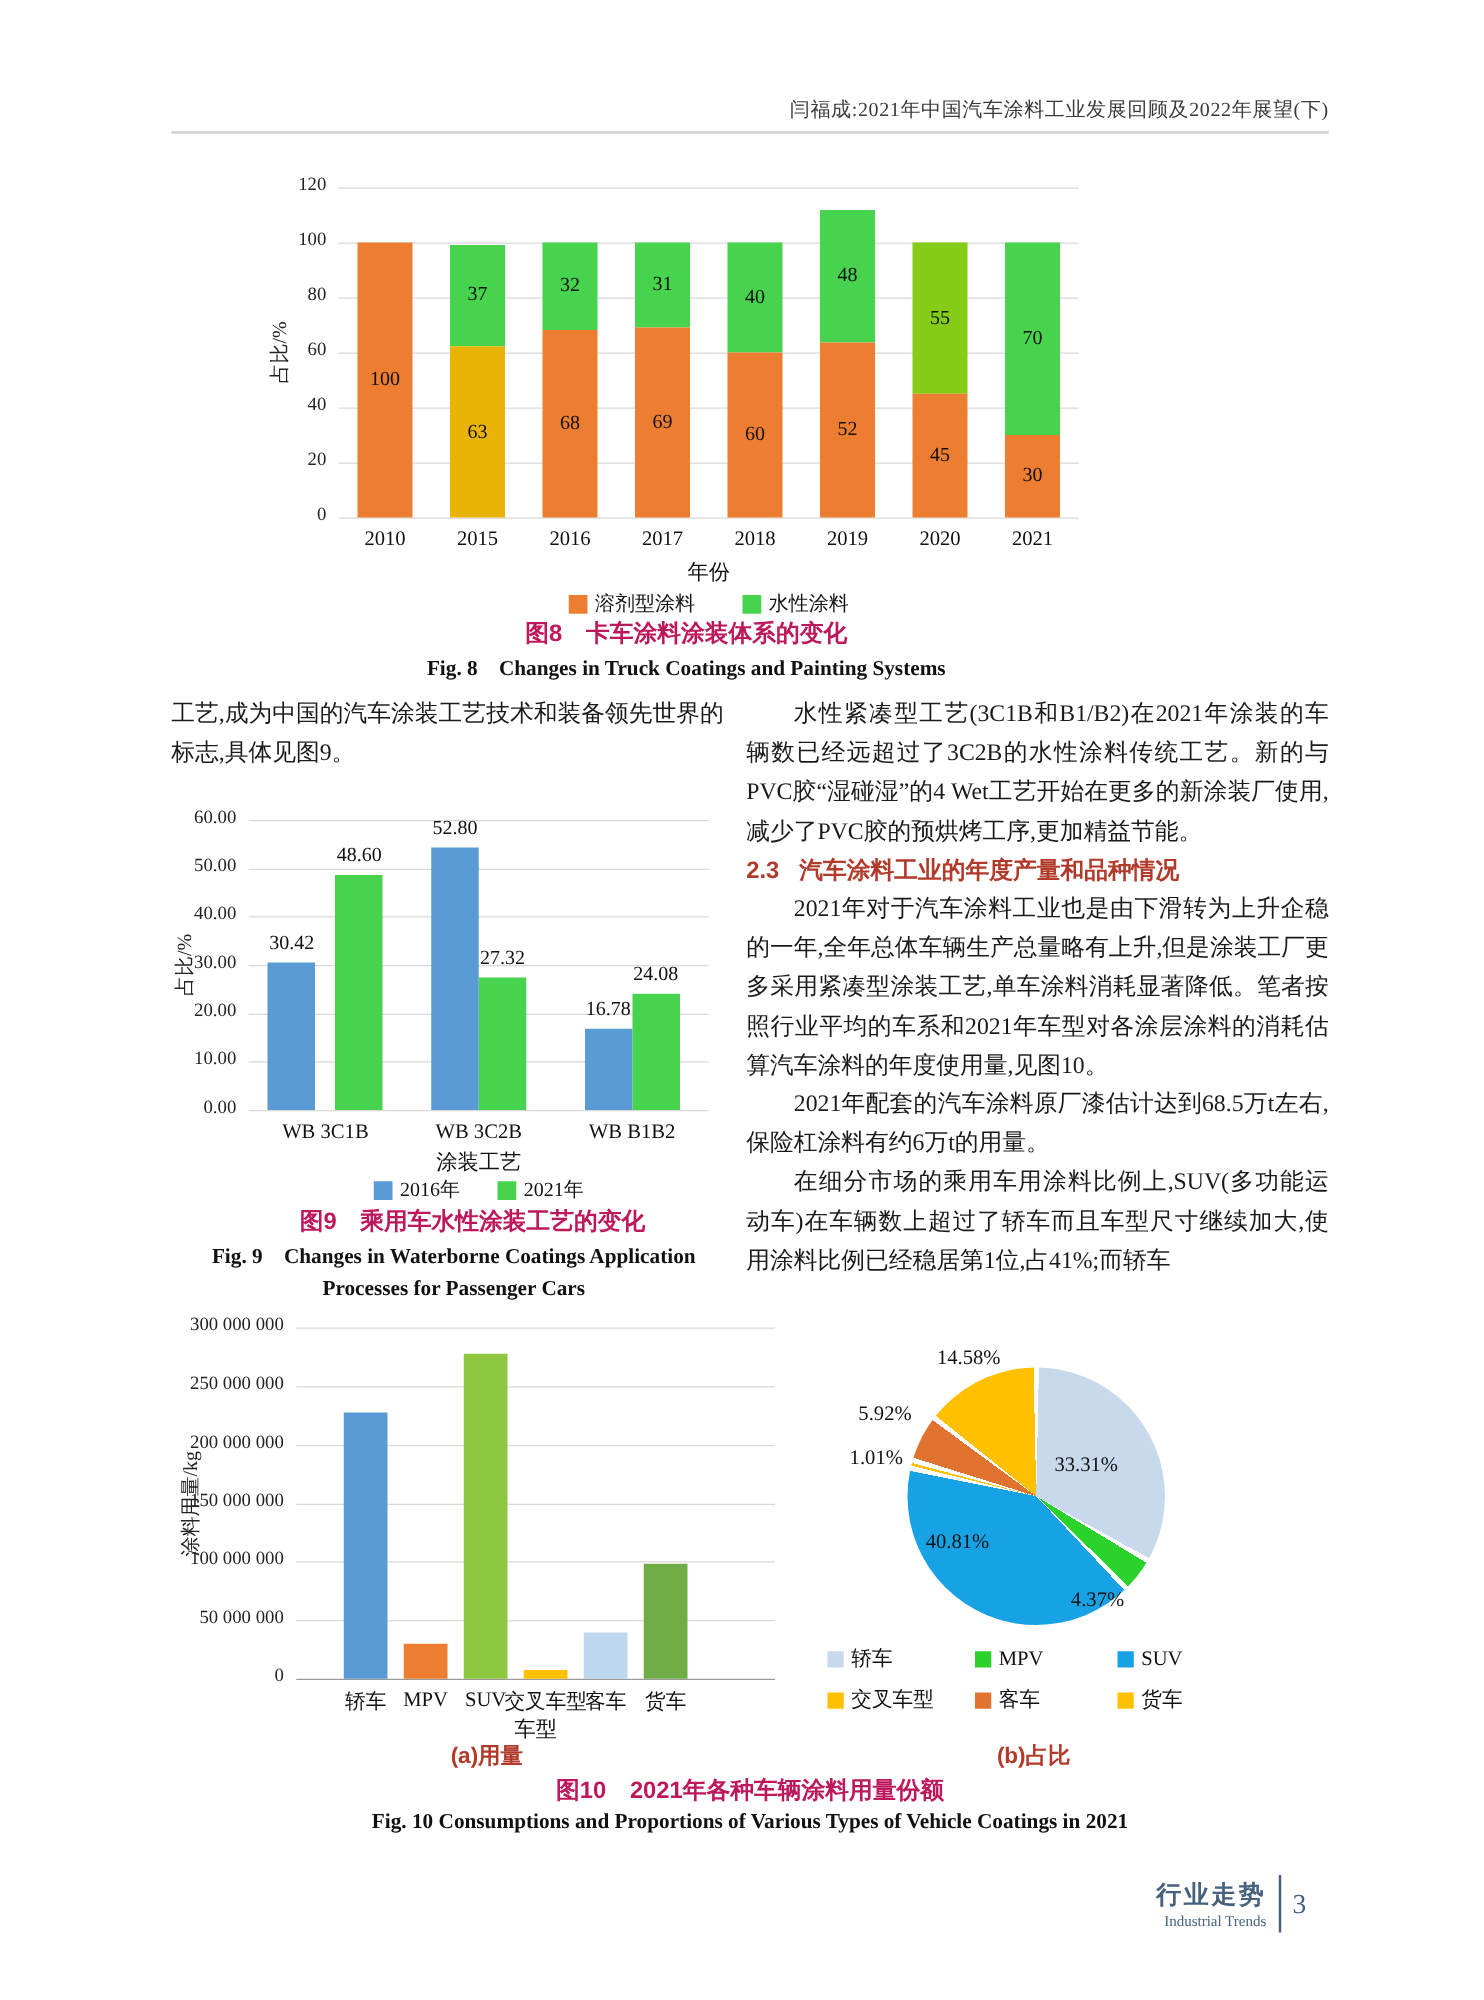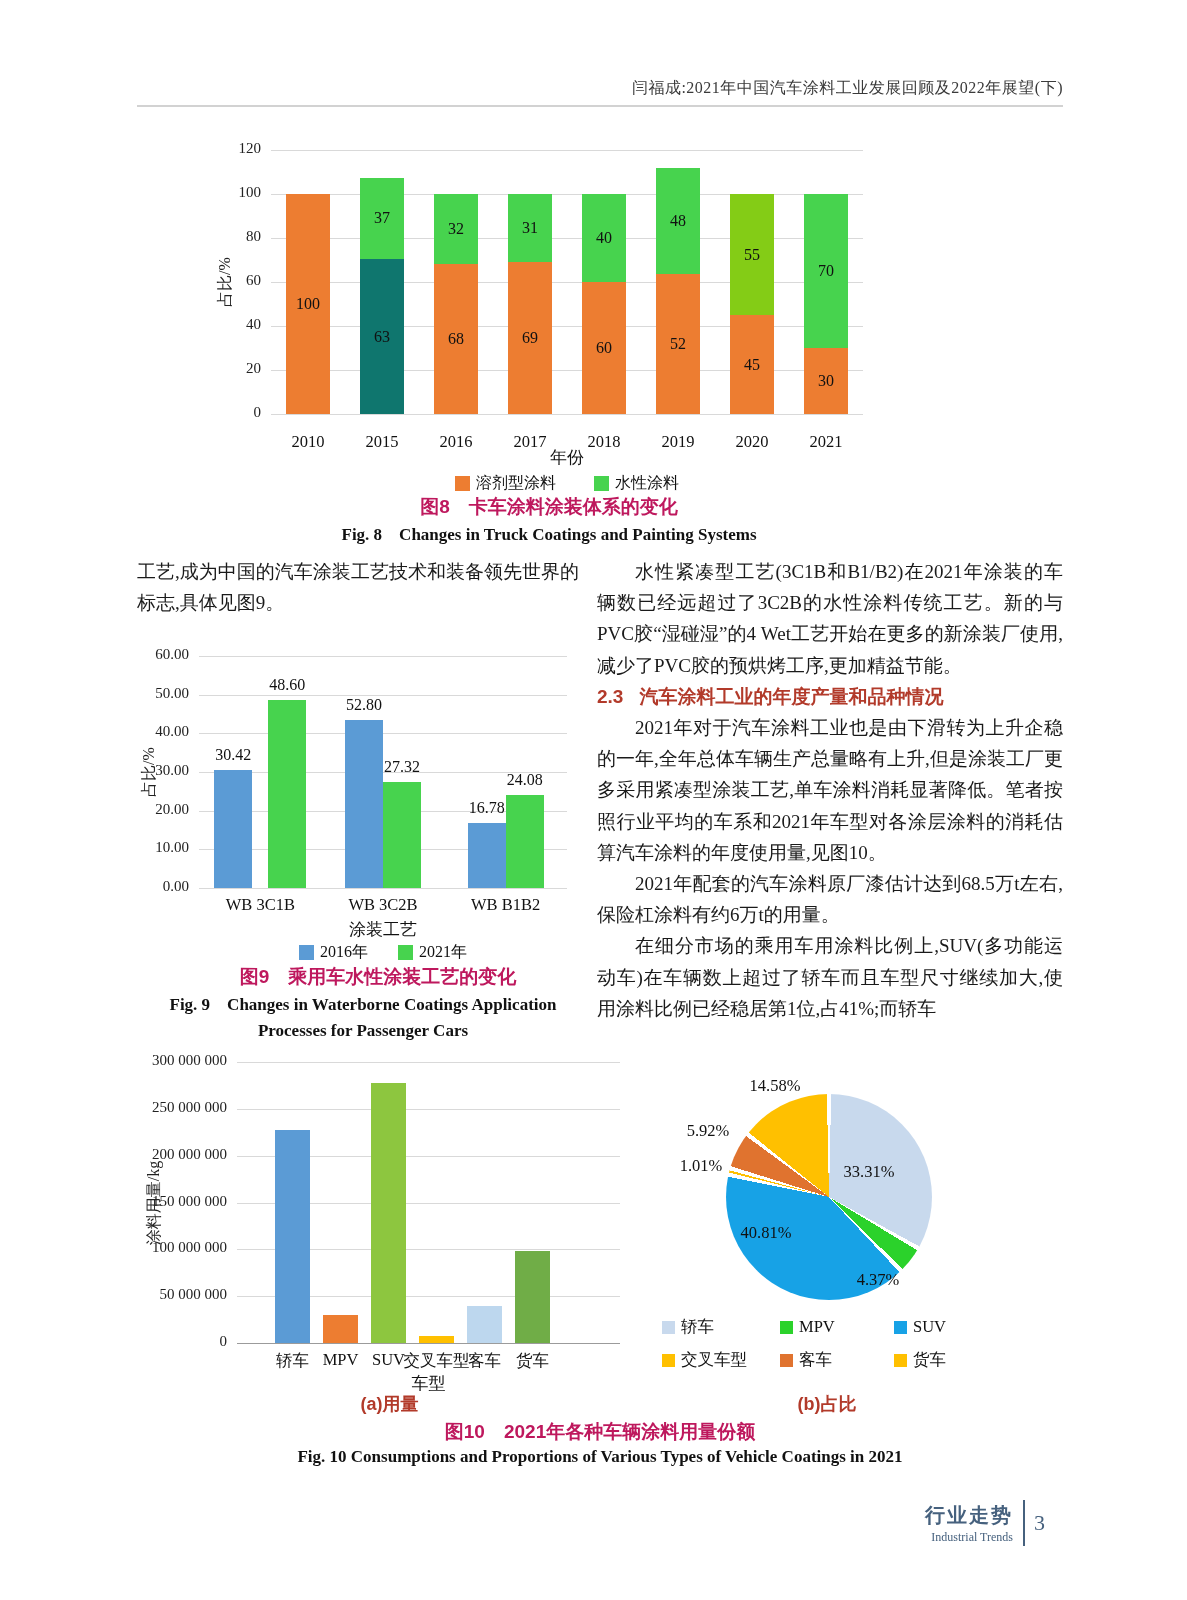--- a/index.html
+++ b/index.html
@@ -99,21 +99,21 @@
               <div class="seg" style="height: 220px; background: rgb(237, 125, 49);">
                 <div class="seg-label">100</div>
               </div>
             </div>
           </div>
           <div class="slot" style="width: 74px;">
             <div class="stack" style="width: 44px;">
               <div class="seg" style="height: 81.4px; background: rgb(71, 211, 78);">
                 <div class="seg-label">37</div>
               </div>
-              <div class="seg" style="height: 155px; background: #0f766e;">
+              <div class="seg" style="height: 137px; background: #eab308;">
                 <div class="seg-label">63</div>
               </div>
             </div>
           </div>
           <div class="slot" style="width: 74px;">
             <div class="stack" style="width: 44px;">
               <div class="seg" style="height: 70.4px; background: rgb(71, 211, 78);">
                 <div class="seg-label">32</div>
               </div>
               <div class="seg" style="height: 149.6px; background: rgb(237, 125, 49);">
@@ -174,21 +174,21 @@
         </div>
       </div>
       <div class="ytick" style="top: 278px; width: 46px;">0</div>
       <div class="ytick" style="top: 234px; width: 46px;">20</div>
       <div class="ytick" style="top: 190px; width: 46px;">40</div>
       <div class="ytick" style="top: 146px; width: 46px;">60</div>
       <div class="ytick" style="top: 102px; width: 46px;">80</div>
       <div class="ytick" style="top: 58px; width: 46px;">100</div>
       <div class="ytick" style="top: 14px; width: 46px;">120</div>
       <div class="ytitle" style="width: 264px; left: -122px; top: 146px;">占比/%</div>
-      <div class="xlabels" style="left: 56px; top: 295px; width: 592px; margin-top: 11px;">
+      <div class="xlabels" style="left: 56px; top: 295px; width: 592px;">
         <div class="xcell" style="width: 74px;">
           <span>2010</span>
         </div>
         <div class="xcell" style="width: 74px;">
           <span>2015</span>
         </div>
         <div class="xcell" style="width: 74px;">
           <span>2016</span>
         </div>
         <div class="xcell" style="width: 74px;">
@@ -239,21 +239,21 @@
         <div class="bars">
           <div class="slot" style="width: 122.667px;">
             <div class="gbar" style="width: 38px; height: 117.624px; background: rgb(91, 155, 213);">
               <div class="bar-top-label">30.42</div>
             </div>
             <div class="gbar" style="width: 38px; height: 187.92px; background: rgb(71, 211, 78); margin-left: 16px;">
               <div class="bar-top-label">48.60</div>
             </div>
           </div>
           <div class="slot" style="width: 122.667px;">
-            <div class="gbar" style="width: 38px; height: 168px; background: rgb(91, 155, 213);">
+            <div class="gbar" style="width: 38px; height: 210px; background: rgb(91, 155, 213);">
               <div class="bar-top-label">52.80</div>
             </div>
             <div class="gbar" style="width: 38px; height: 105.637px; background: rgb(71, 211, 78);">
               <div class="bar-top-label">27.32</div>
             </div>
           </div>
           <div class="slot" style="width: 122.667px;">
             <div class="gbar" style="width: 38px; height: 64.8827px; background: rgb(91, 155, 213);">
               <div class="bar-top-label">16.78</div>
             </div>

